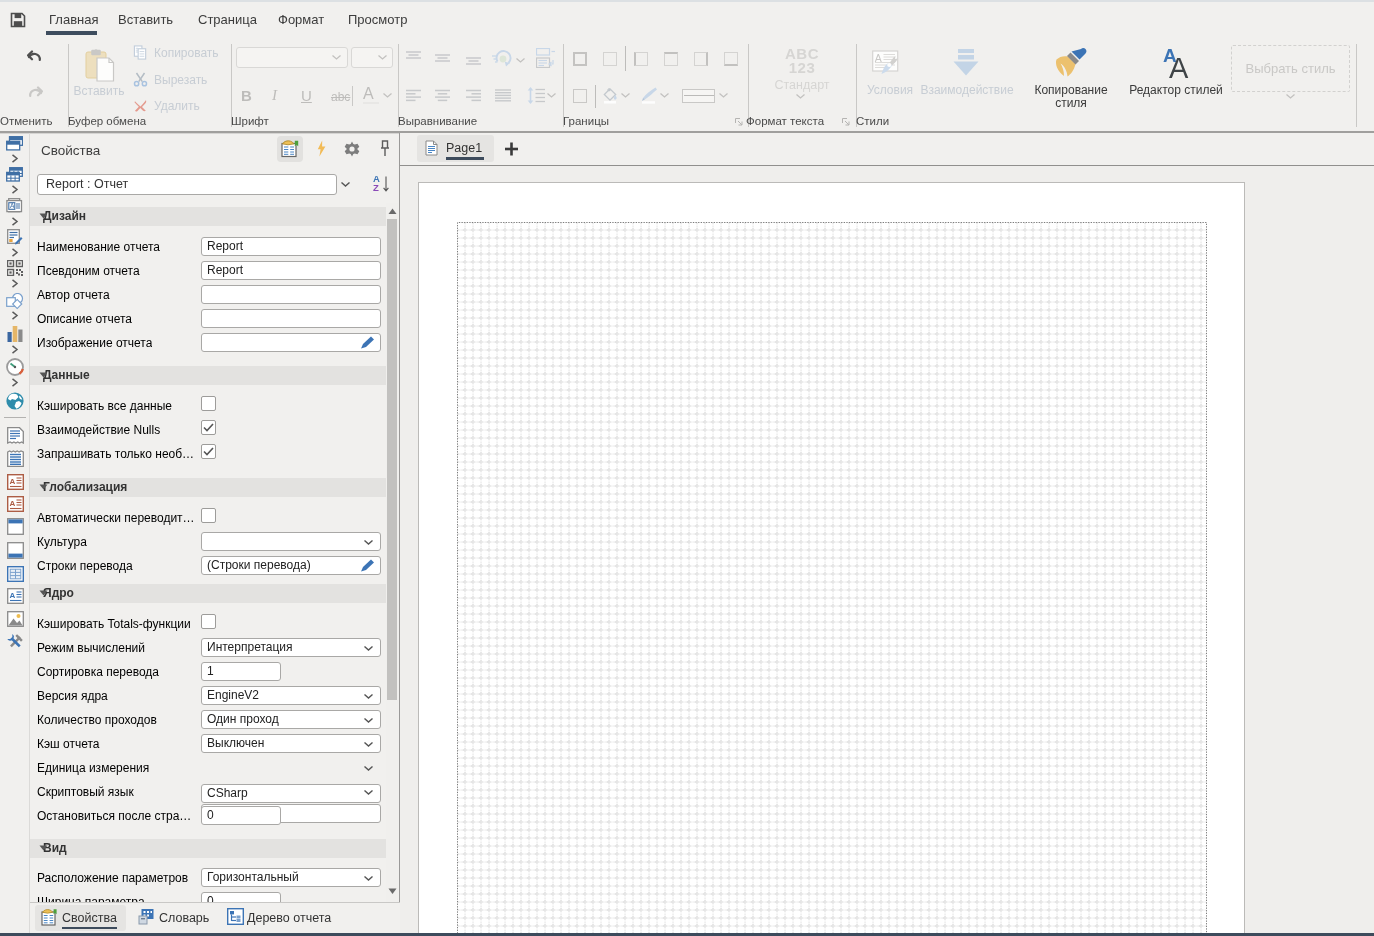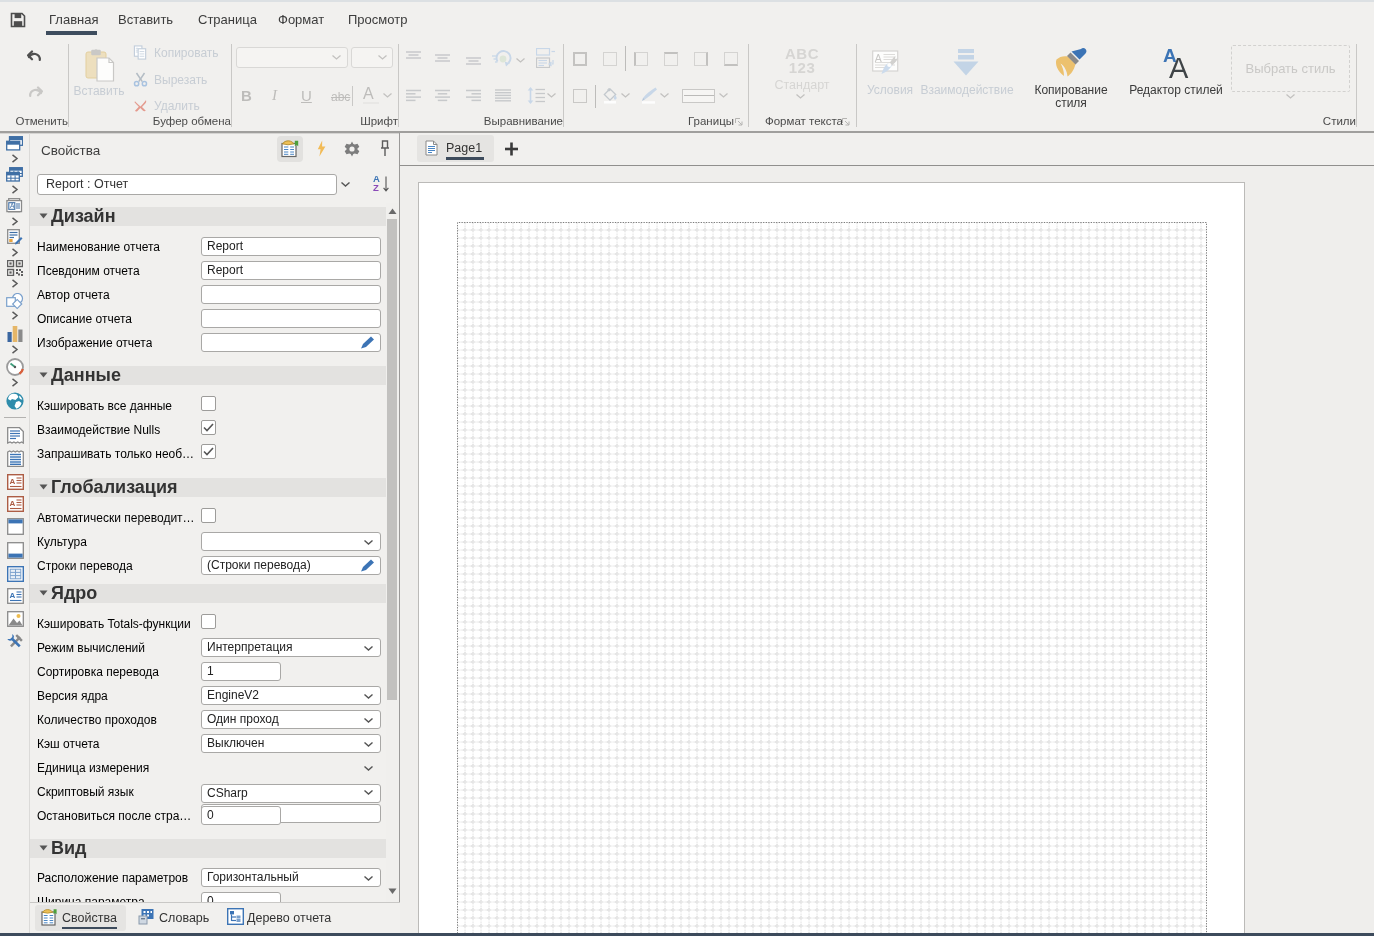--- a/index.html
+++ b/index.html
@@ -1,29 +1,29 @@
 <!DOCTYPE html>
 <html><head>
 <meta charset="utf-8">
 <style>
 *{margin:0;padding:0;box-sizing:border-box}
 html,body{width:1374px;height:936px;overflow:hidden}
 body{font-family:"Liberation Sans",sans-serif;background:#f1f0ee;position:relative;font-size:12px;color:#3a3a3a}
 .a{position:absolute}
 .sep{position:absolute;width:1px;background:#c9c8c6;top:44px;height:83px}
-.glabel{position:absolute;top:115px;height:13px;font-size:11.5px;color:#4b4b4b;text-align:right;white-space:nowrap}
+.glabel{position:absolute;top:115px;height:13px;font-size:11.5px;color:#4b4b4b;text-align:left;white-space:nowrap}
 .tab{position:absolute;top:12px;font-size:13px;color:#3c3c3c;white-space:nowrap}
 .dtxt{color:#c7cdd4}
 .row-ic{position:absolute;left:133px;width:15px;height:15px}
 .row-tx{position:absolute;left:154px;font-size:12px;color:#c7cdd4;white-space:nowrap}
 .combo{position:absolute;background:#fff;border:1px solid #a9a8a6;border-radius:3px}
 .combo.dis{background:#f5f4f2;border-color:#d9d8d6}
 .chev{position:absolute;width:9px;height:5px}
 .phead{position:absolute;left:30px;width:356px;height:19px;background:#e3e2e0;line-height:19px}
-.phead b{font-size:18px;color:#333;margin-left:21px;font-weight:bold}
+.phead b{font-size:12px;color:#333;margin-left:13px;font-weight:bold}
 .phead svg{position:absolute;left:9px;top:6px}
 .plabel{position:absolute;left:37px;font-size:12px;color:#000000;white-space:nowrap;overflow:hidden;max-width:160px}
 .pinput{position:absolute;left:201px;width:180px;height:19px;background:#fff;border:1px solid #a9a8a6;border-radius:3px;font-size:12px;color:#222;line-height:17px;padding-left:5px}
 .pcheck{position:absolute;left:201px;width:15px;height:15px;background:#fff;border:1px solid #9d9c9a;border-radius:2px}
 .bigbtn{position:absolute;top:84px;font-size:12px;color:#3a3a3a;text-align:center;line-height:12.5px}
 .bigbtn.dtxt{color:#c7cdd4}
 </style>
 </head>
 <body>
 

